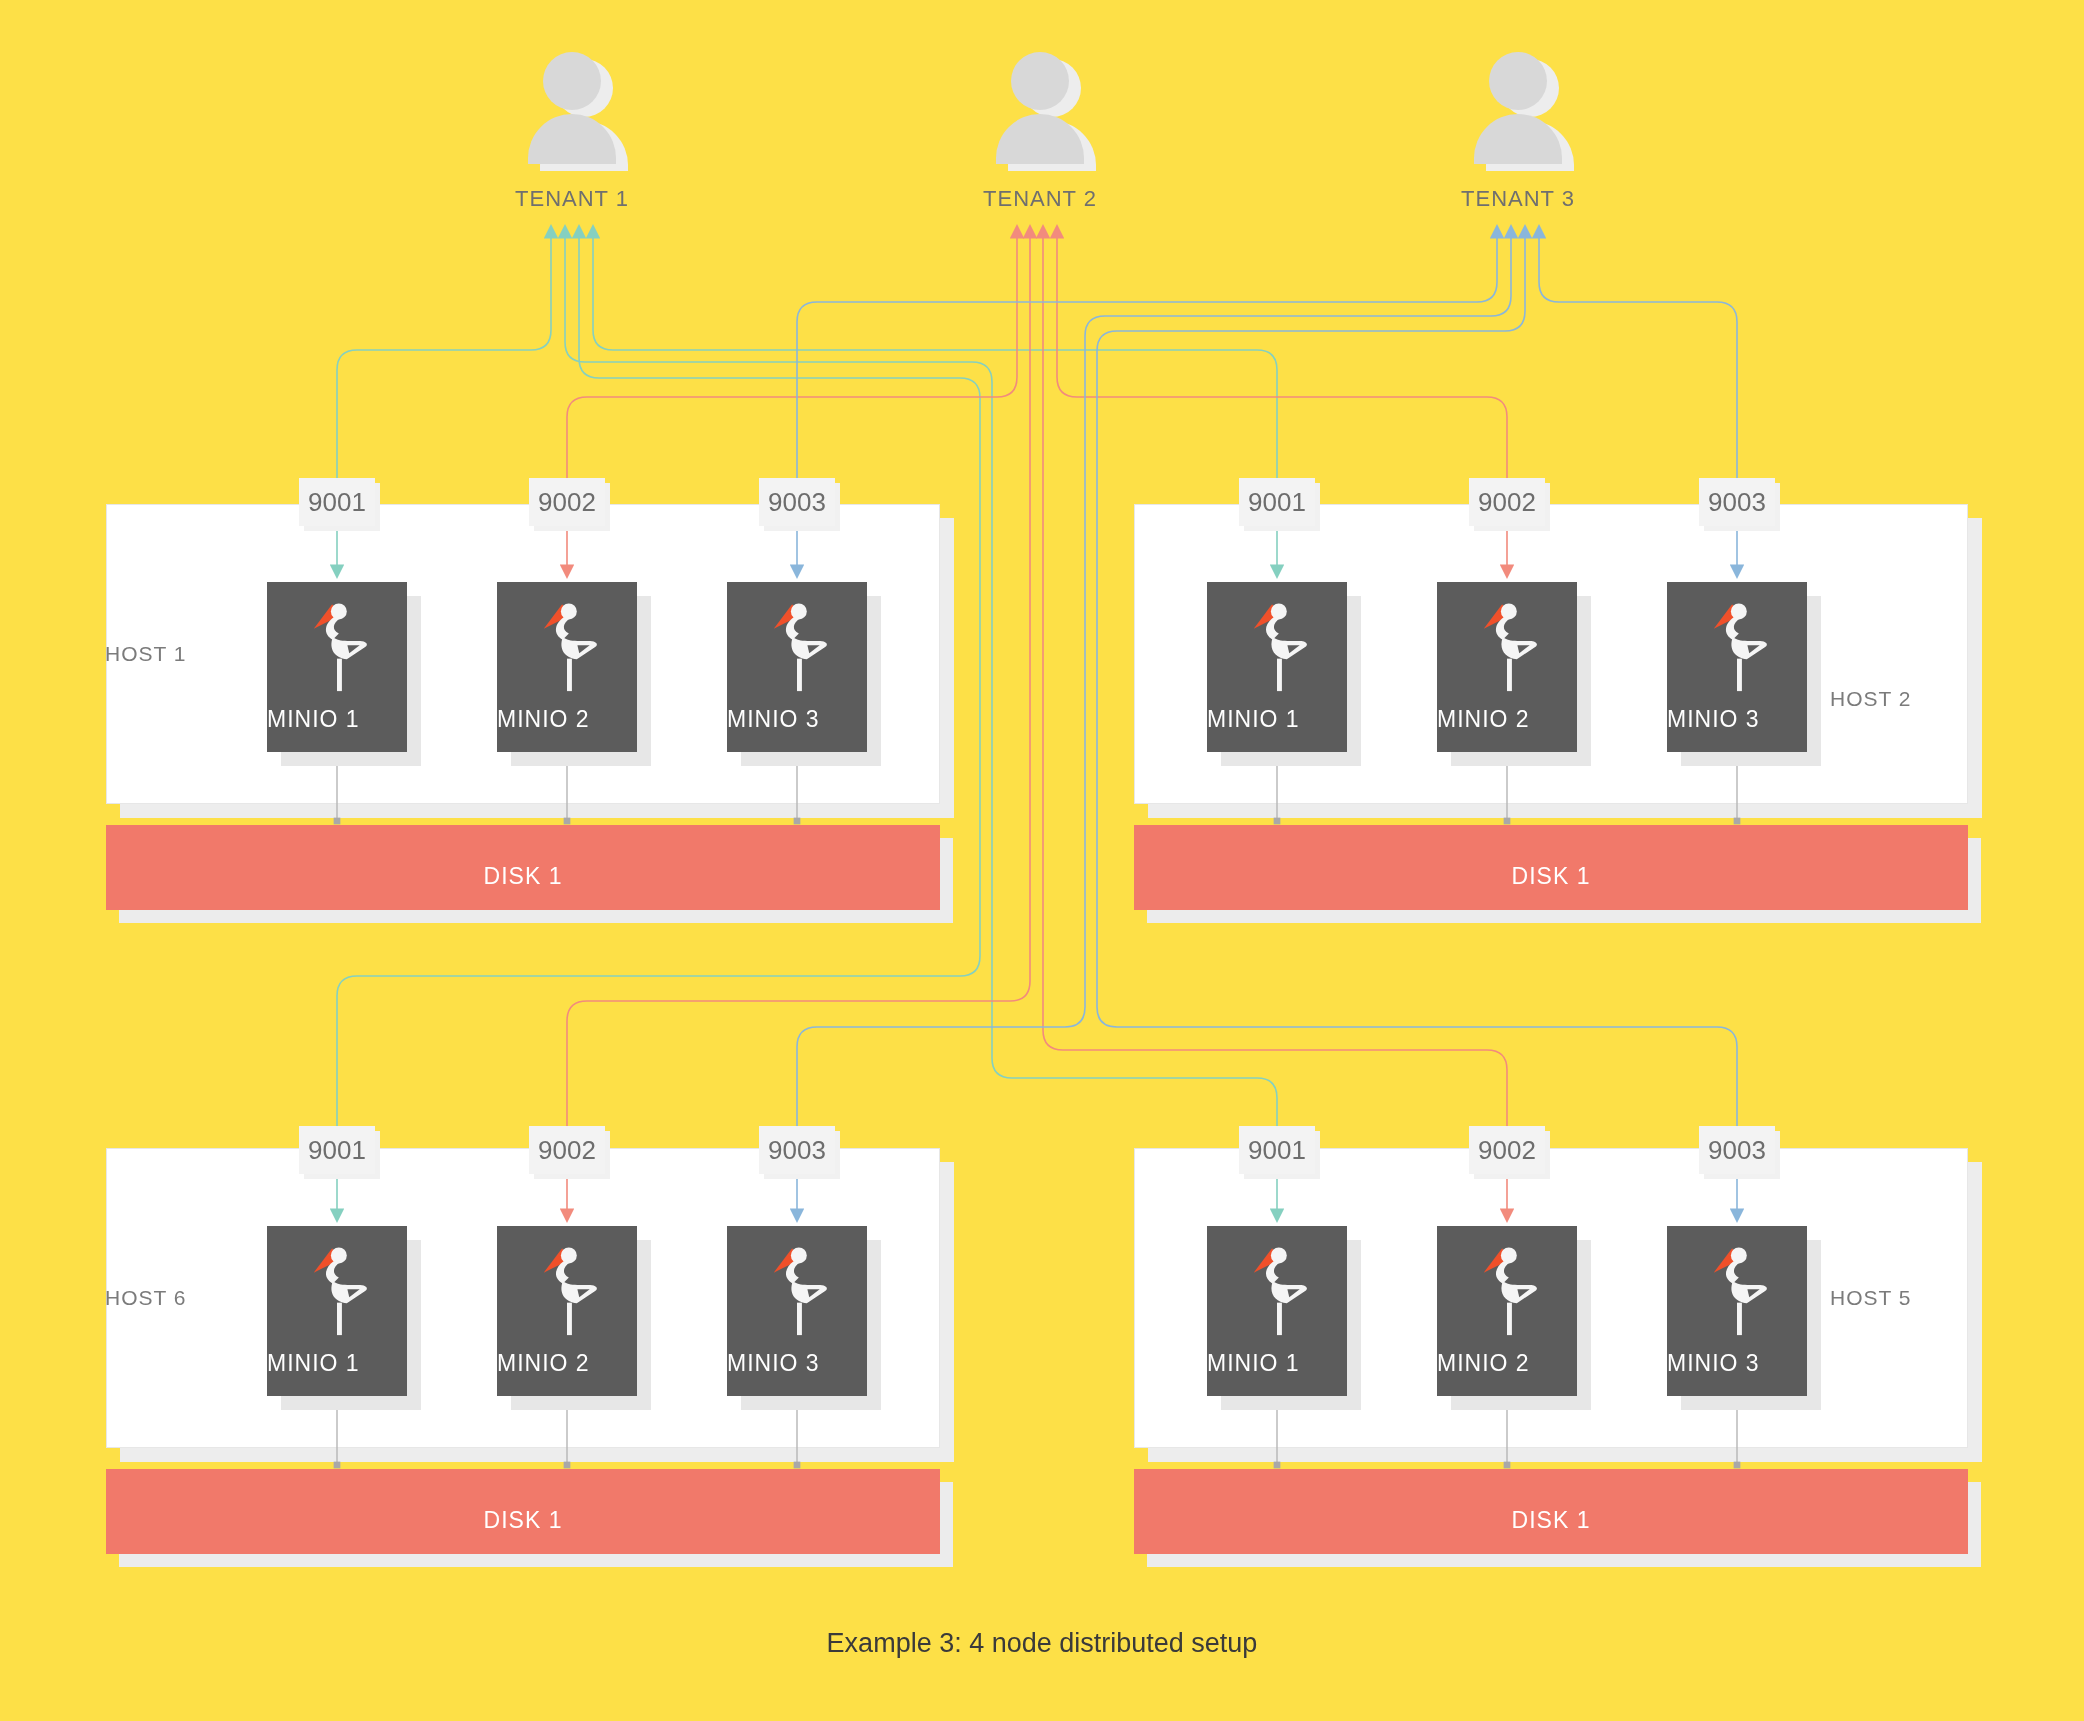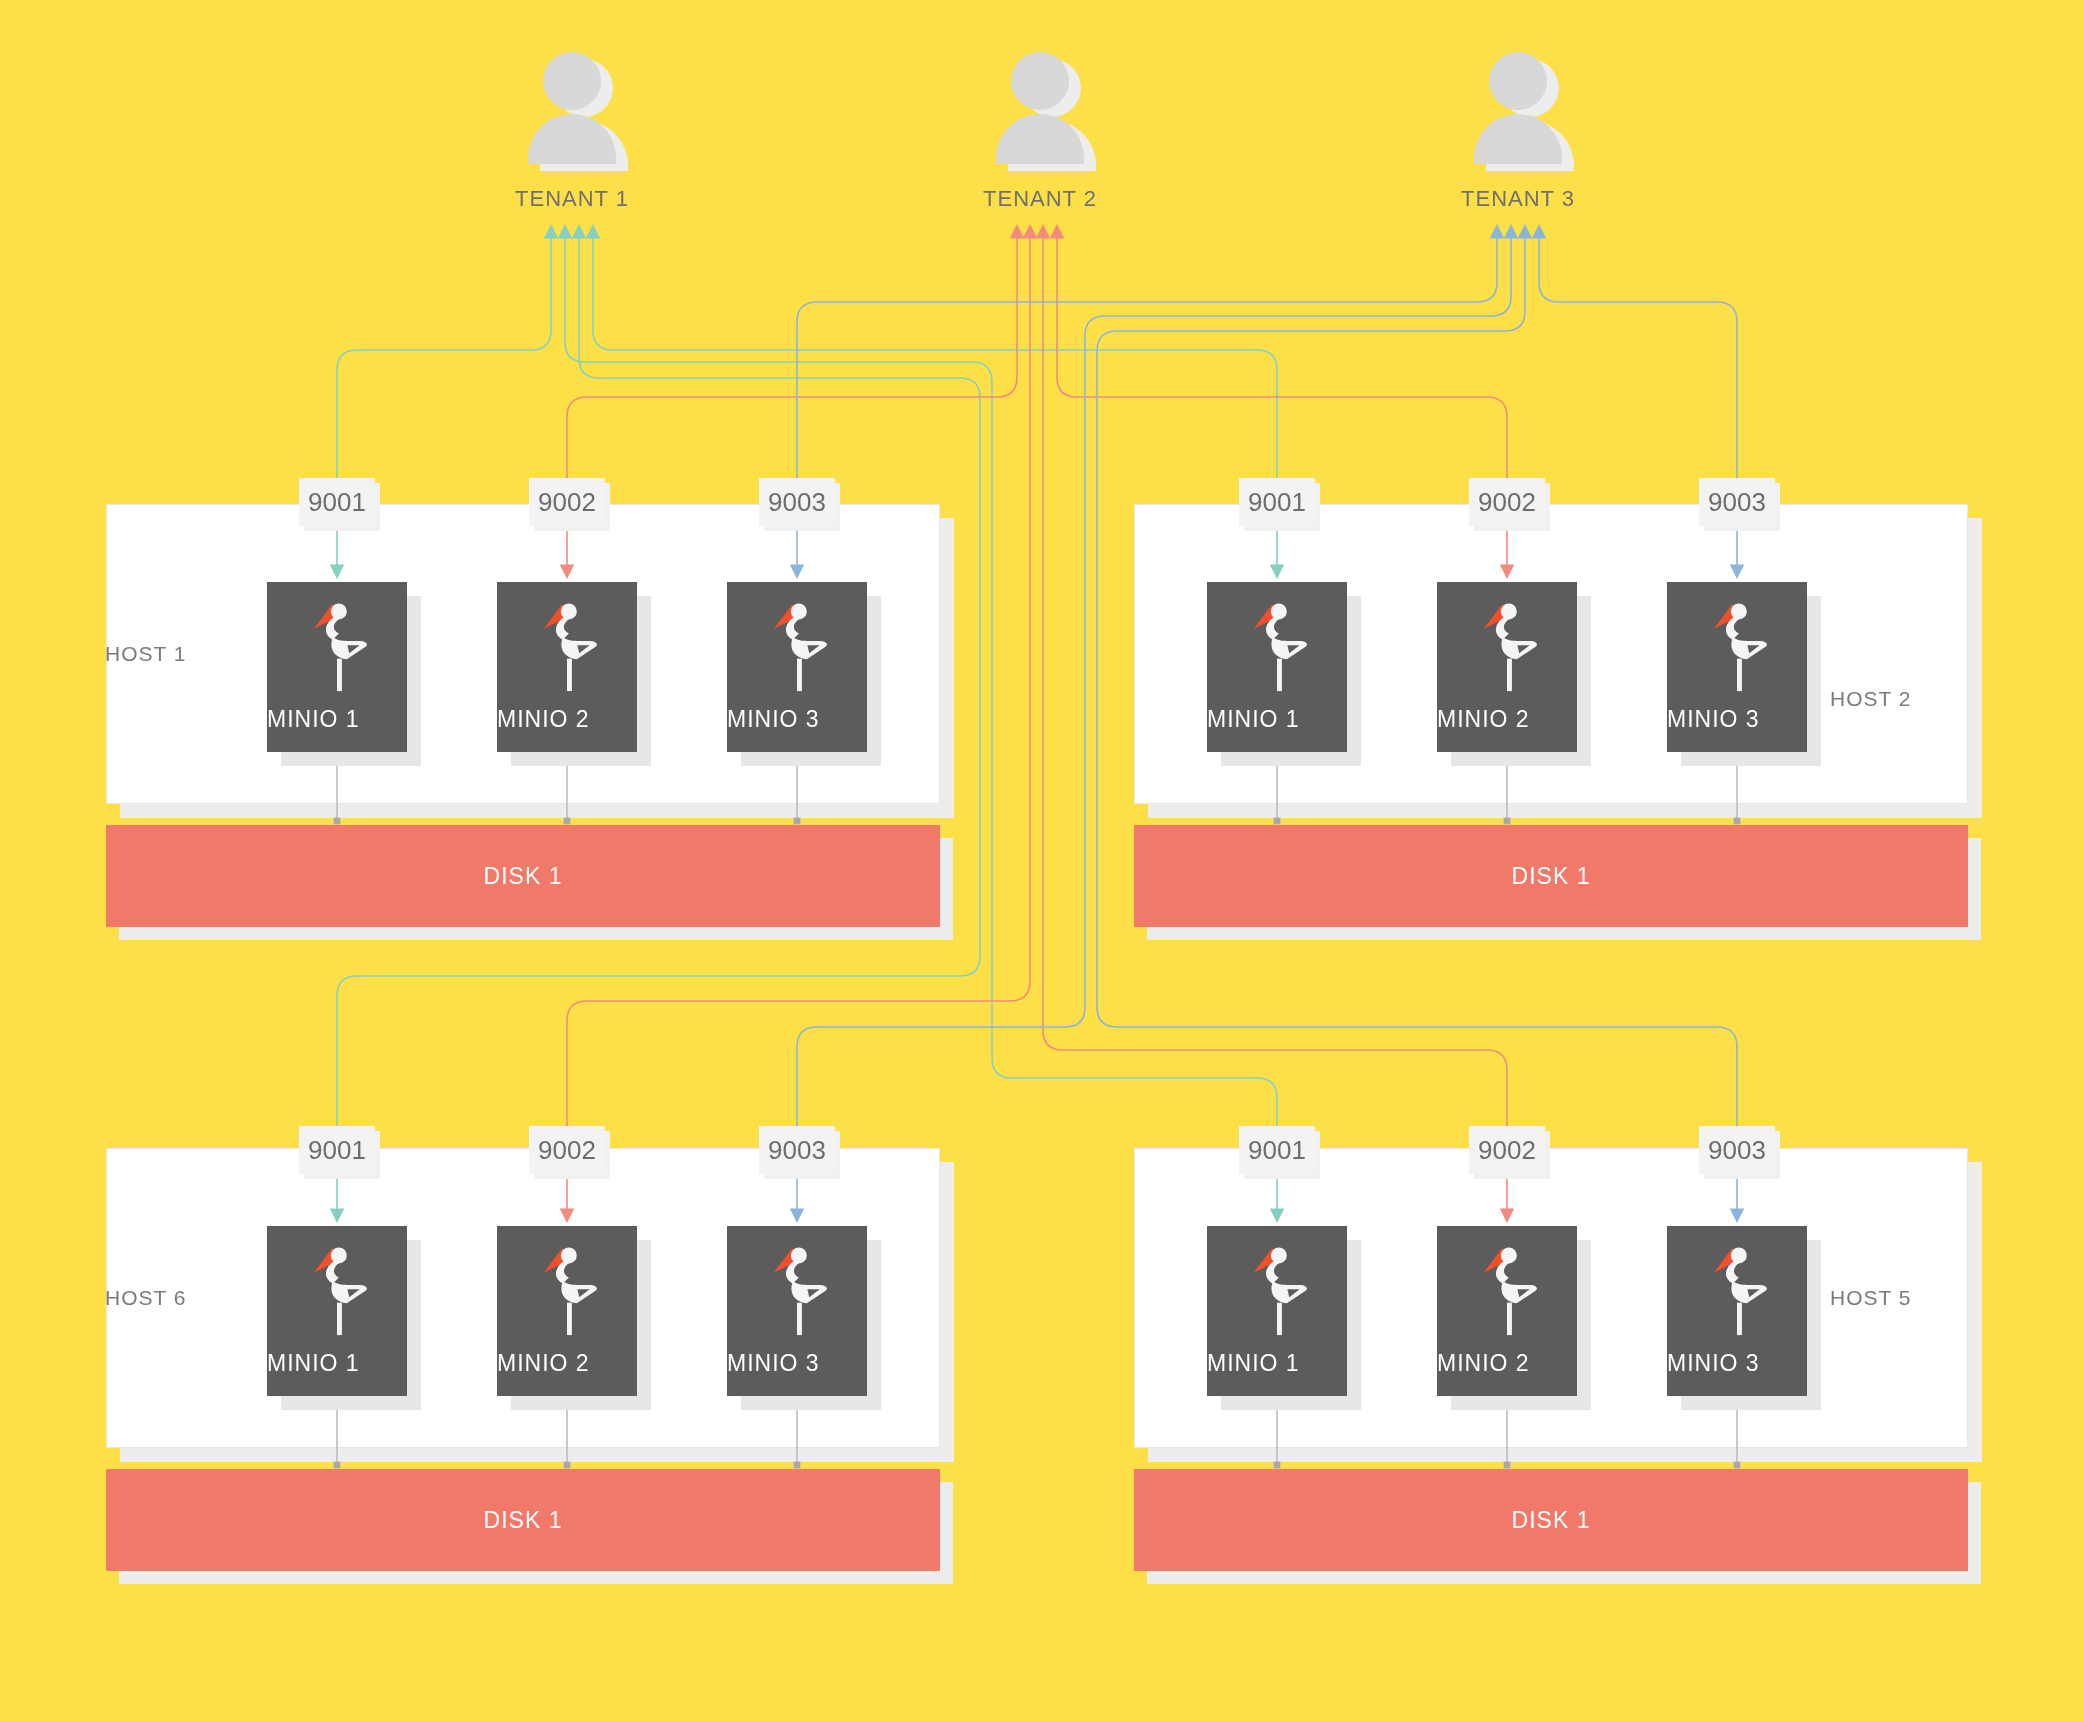--- a/index.html
+++ b/index.html
@@ -10,21 +10,21 @@
   .ticon{position:absolute;left:50px;top:0;width:100px;height:120px;}
   .ticon .head{position:absolute;left:21px;top:0;width:58px;height:58px;border-radius:50%;background:#d8d8d8;z-index:2;}
   .ticon .torso{position:absolute;left:6px;top:62px;width:88px;height:50px;border-radius:44px 44px 0 0;background:#d8d8d8;z-index:2;}
   .ticon .head.echo{left:33px;top:7px;background:#ededed;z-index:1;}
   .ticon .torso.echo{left:18px;top:69px;background:#ededed;z-index:1;}
   .tlabel{position:absolute;top:134px;left:0;width:200px;font-size:22px;letter-spacing:1px;color:#6f6f6f;}
   
   .host{position:absolute;width:832px;height:298px;background:#fff;border:1px solid #e7e7e7;
         box-shadow:14px 14px 0 #ededed;z-index:1;}
   .hostlabel{position:absolute;width:140px;font-size:21px;letter-spacing:1px;color:#7b7b7b;z-index:1;}
-  .disk{position:absolute;width:834px;height:102px;line-height:102px;text-align:center;color:#fff;
+  .disk{position:absolute;width:834px;height:85px;line-height:102px;text-align:center;color:#fff;
         font-size:23px;letter-spacing:1px;box-shadow:13px 13px 0 #ececec;z-index:1;}
   
   .port{position:absolute;width:76px;height:48px;line-height:48px;text-align:center;background:#f3f3f3;
         color:#6d6d6d;font-size:26px;z-index:3;box-shadow:5px 5px 0 #f1f1f1;}
   .minio{position:absolute;width:140px;height:170px;z-index:3;box-shadow:14px 14px 0 #e7e7e7;}
   .minio svg.bird{position:absolute;left:33px;top:16px;width:74px;height:98px;}
   .mlabel{position:absolute;left:0;top:124px;width:140px;color:#fff;font-size:23px;letter-spacing:1px;}
   
   #wires{position:absolute;left:0;top:0;z-index:2;}
   #wires path.wire{fill:none;stroke-width:1.6px;}
@@ -205,20 +205,21 @@
       </svg>
     <div class="mlabel">MINIO 2</div>
   </div>
   <div class="minio" style="left:1667px;top:1226px;background:#5c5c5c;">
     <svg class="bird" viewBox="0 0 120 160">
         <use href="#bird"></use>
       </svg>
     <div class="mlabel">MINIO 3</div>
   </div>
 
+  <div class="caption">Example 3: 4 node distributed setup</div>
 
   <svg class="hidden-defs" aria-hidden="true">
     <defs>
       <symbol id="bird" viewBox="0 0 120 160">
         <polygon points="22,50 52,10 66,28" fill="#f0502a"></polygon>
         <circle cx="63" cy="22" r="13" fill="#f5f5f5"></circle>
         <path d="M55,31 C38,43 38,60 53,68 L63,58 C51,52 53,41 65,33 Z" fill="#f5f5f5"></path>
         <path d="M53,64 C46,84 57,98 76,100 L106,80 C113,75 106,70 98,70 L77,70 C66,70 59,68 53,64 Z" fill="#f5f5f5"></path>
         <polygon points="77,77 97,77 80,90" fill="#5c5c5c"></polygon>
         <rect x="60" y="99" width="8" height="53" fill="#f5f5f5"></rect>

